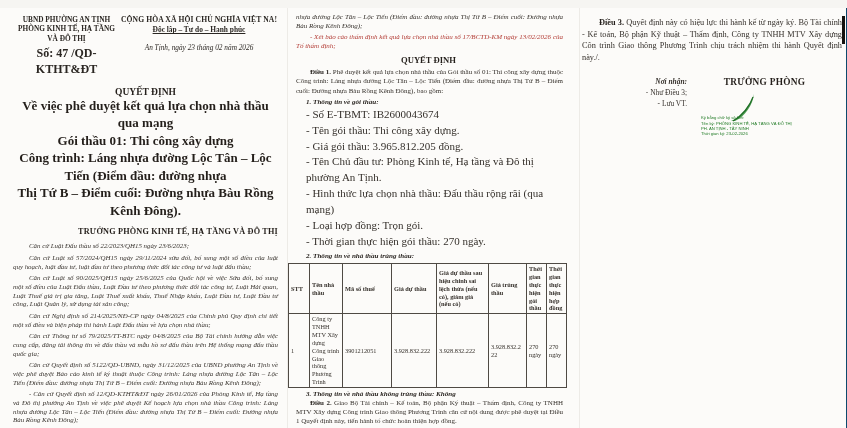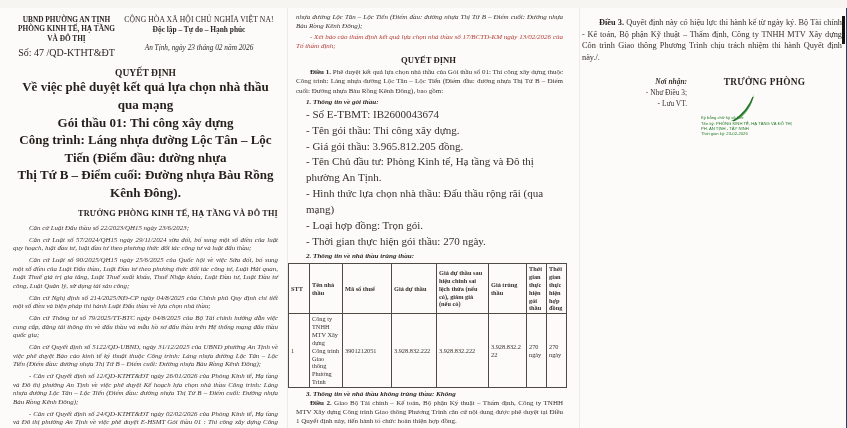--- a/index.html
+++ b/index.html
@@ -12,24 +12,24 @@
   }
   .page{position:relative;height:428px;box-sizing:border-box;background:#fcfbf9;overflow:hidden;}
   .page+.page{border-left:1px solid #edebe7;}
   #page1{width:287px;padding:7px 9px 2px 13px;}
   #page2{width:292px;padding:5px 10px 2px 0;}
   #page3{width:267px;padding:9px 4px 0 2px;}
 
   
   .hdr{display:flex;}
   .hdr-left{width:107px;text-align:center;font-weight:bold;font-size:7.3px;line-height:1.3;color:#2b2723;}
-  .hdr-left .docnum{font-weight:normal;margin-top:3px;font-size:10px;text-align:center;}
+  .hdr-left .docnum{font-weight:bold;margin-top:3px;font-size:12px;text-align:center;}
   .hdr-right{flex:1;text-align:center;font-size:7.6px;line-height:1.35;color:#2b2723;}
-  .motto1{font-weight:normal;letter-spacing:.1px;}
-  .motto2{font-weight:bold;font-size:7.4px;}
+  .motto1{font-weight:bold;letter-spacing:.1px;}
+  .motto2{font-weight:bold;text-decoration:underline;font-size:7.4px;}
   .placedate{font-style:italic;margin-top:8px;font-size:7.3px;}
   .titleblock{text-align:center;margin-top:9px;color:#241f1b;}
   .title-main{font-weight:bold;font-size:9.5px;}
   .title-sub{font-weight:bold;font-size:13px;line-height:1.35;}
   .authority{font-weight:bold;text-align:right;font-size:8.2px;margin-top:8px;letter-spacing:.2px;color:#241f1b;}
   .recitals{margin-top:6px;}
   .recital{font-style:italic;font-size:6.9px;line-height:1.28;text-align:justify;margin:0 0 2.5px 0;text-indent:16px;}
   .pageno{position:absolute;bottom:1px;left:0;right:0;text-align:center;font-size:7px;color:#4a443e;}
 
   

